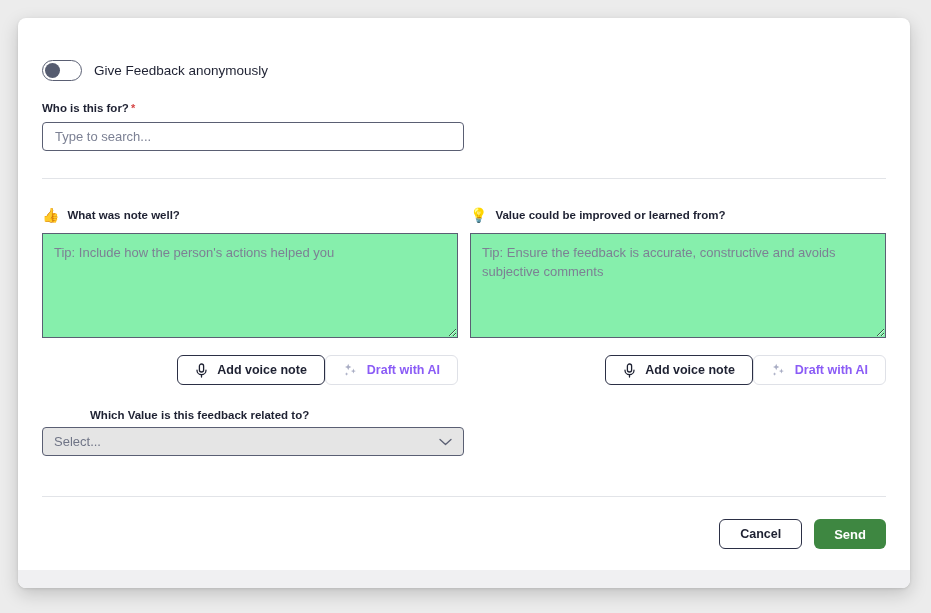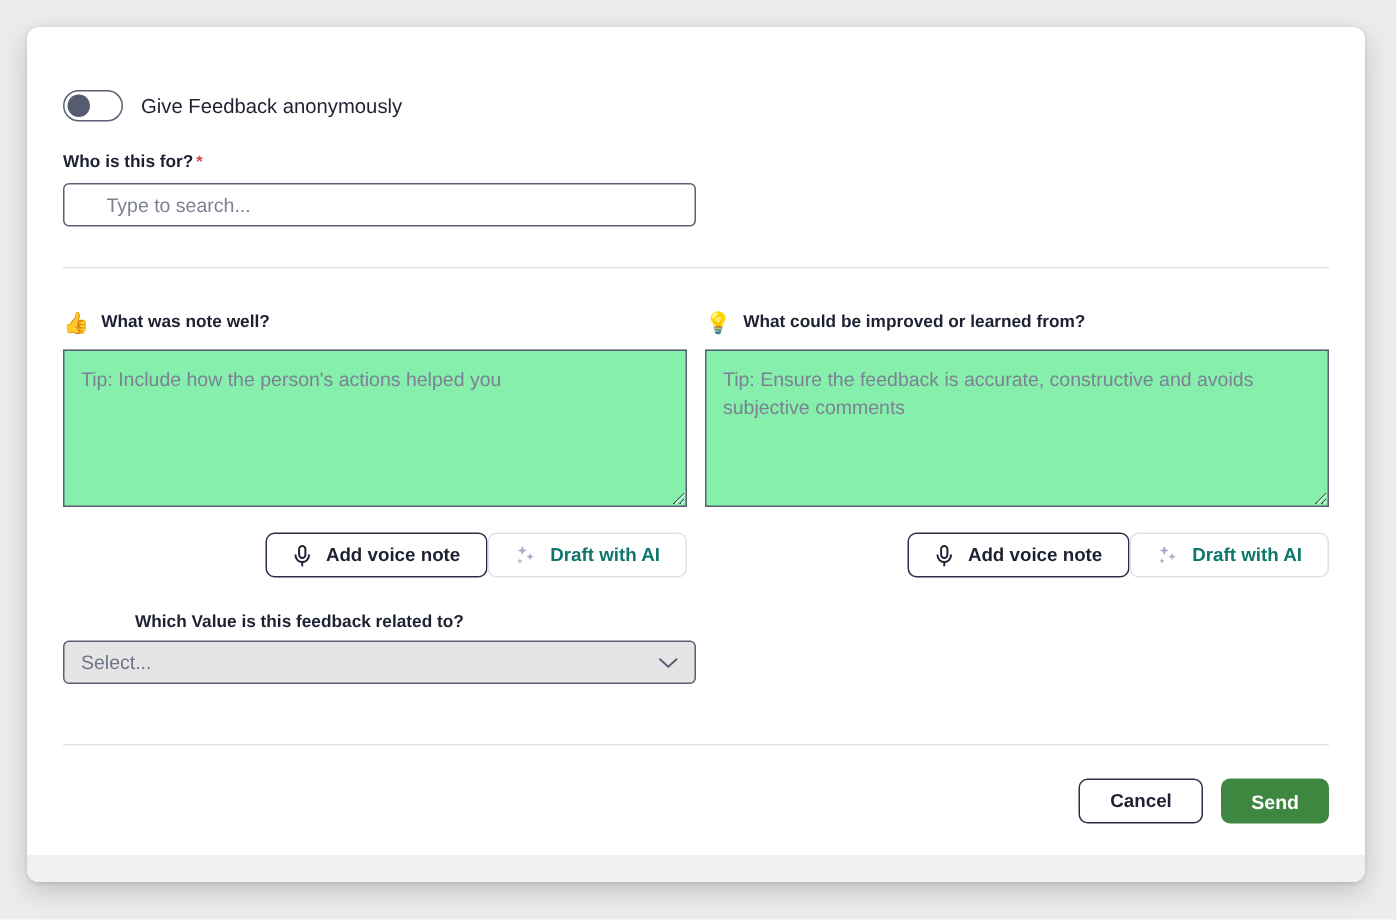--- a/index.html
+++ b/index.html
@@ -85,21 +85,21 @@
   }
   .text-input {
     position: absolute;
     box-sizing: border-box;
     border: 1px solid #5a5f73;
     border-radius: 4px;
     background: #ffffff;
     font-family: "Liberation Sans", sans-serif;
     font-size: 13px;
     color: #1e2132;
-    padding: 0 28px;
+    padding: 0 12px;
     outline: none;
   }
   .text-input::placeholder { color: #7c8194; }
 
   #search-input {
     left: 24px;
     top: 104px;
     width: 422px;
     height: 29px;
   }
@@ -171,21 +171,21 @@
     font-weight: bold;
     background: #ffffff;
     cursor: pointer;
   }
   .pill-btn.primary-outline {
     border: 1.5px solid #2b2f45;
     color: #1e2132;
   }
   .pill-btn.disabled {
     border: 1px solid #dfe1e7;
-    color: #0f766e;
+    color: #8b5cf6;
     cursor: default;
   }
   .icon-svg { display: block; }
 
   
   #value-select-box {
     position: absolute;
     left: 24px;
     top: 409px;
     width: 422px;
@@ -293,21 +293,21 @@
             </svg>
           </span>
           <span>Draft with AI</span>
         </button>
       </div>
     </div>
 
     <div class="col" id="col-right">
       <div class="col-header">
         <span class="col-emoji">💡</span>
-        <span class="col-title">What could be improved or learned from?</span>
+        <span class="col-title">Value could be improved or learned from?</span>
       </div>
       <textarea class="note-area" placeholder="Tip: Ensure the feedback is accurate, constructive and avoids subjective comments" style=""></textarea>
       <div class="btn-row">
         <button class="pill-btn primary-outline">
           <span>
             <svg class="icon-svg" width="13" height="15" viewBox="0 0 13 15" fill="none" stroke="#1e2132" stroke-width="1.3" stroke-linecap="round" stroke-linejoin="round">
               <rect x="4.4" y="1" width="4.2" height="8" rx="2.1"></rect>
               <path d="M2 7.2a4.5 4.5 0 0 0 9 0"></path>
               <line x1="6.5" y1="11.7" x2="6.5" y2="14"></line>
             </svg>

